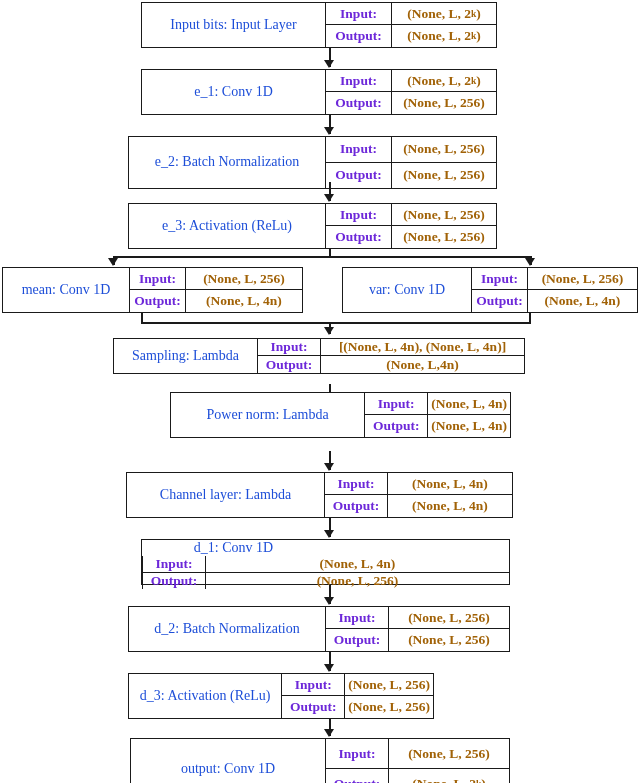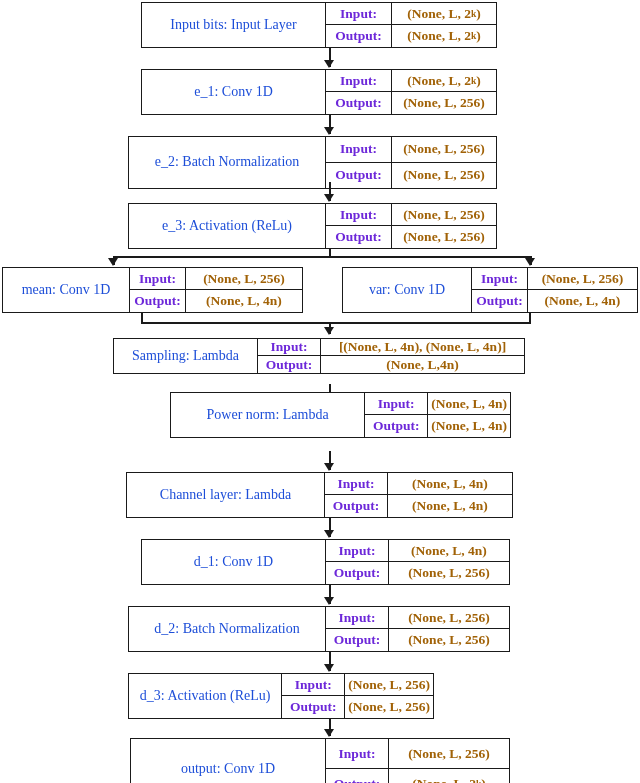--- a/index.html
+++ b/index.html
@@ -332,21 +332,21 @@
             <sup></sup>
             <span></span>
           </div>
       </div>
     </div>
   </div>
 
   <div class="vline" style="left:329px; top:518px; height:19px;"></div>
   <div class="arrowhead" style="left:324px; top:530px;"></div>
 
-  <div class="node" style="left:141px; top:539px; width:369px; height:46px;">
+  <div class="node" style="left:141px; top:539px; width:369px; height:46px;flex-direction:column;">
     <div class="name-cell" style="width:183px;">d_1: Conv 1D</div>
     <div class="io-cell">
       <div class="io-row top">
         <div class="io-label" style="width:62px;">Input:</div>
         <div class="io-value">
             <span>(None, L, 4n)</span>
             <sup></sup>
             <span></span>
           </div>
       </div>

